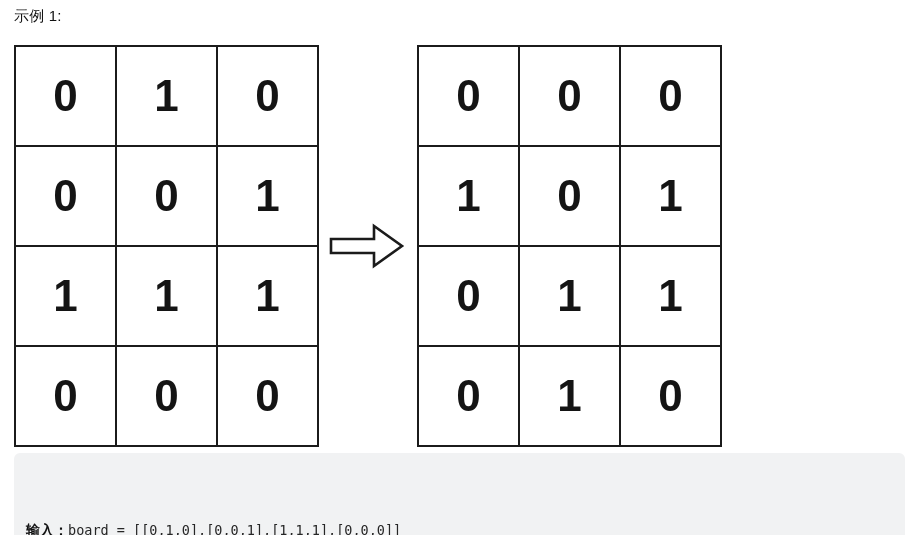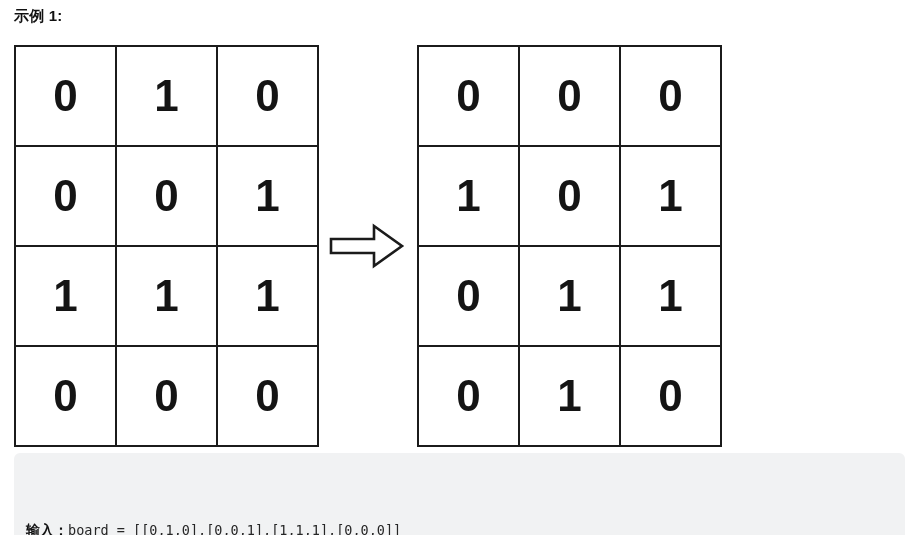--- a/index.html
+++ b/index.html
@@ -8,21 +8,21 @@
     background: #ffffff;
     font-family: "Liberation Sans", "DejaVu Sans", sans-serif;
     color: #262626;
   }
   body { width: 918px; height: 535px; overflow: hidden; }
 
   .page { padding: 7px 0 0 14px; }
 
   .example-title {
     font-size: 15px;
-    font-weight: 700;
+    font-weight: 400;
     color: #111111;
     margin: 0 0 19px 0;
     letter-spacing: 0.2px;
   }
 
   .figure {
     display: flex;
     align-items: flex-start;
   }
 

